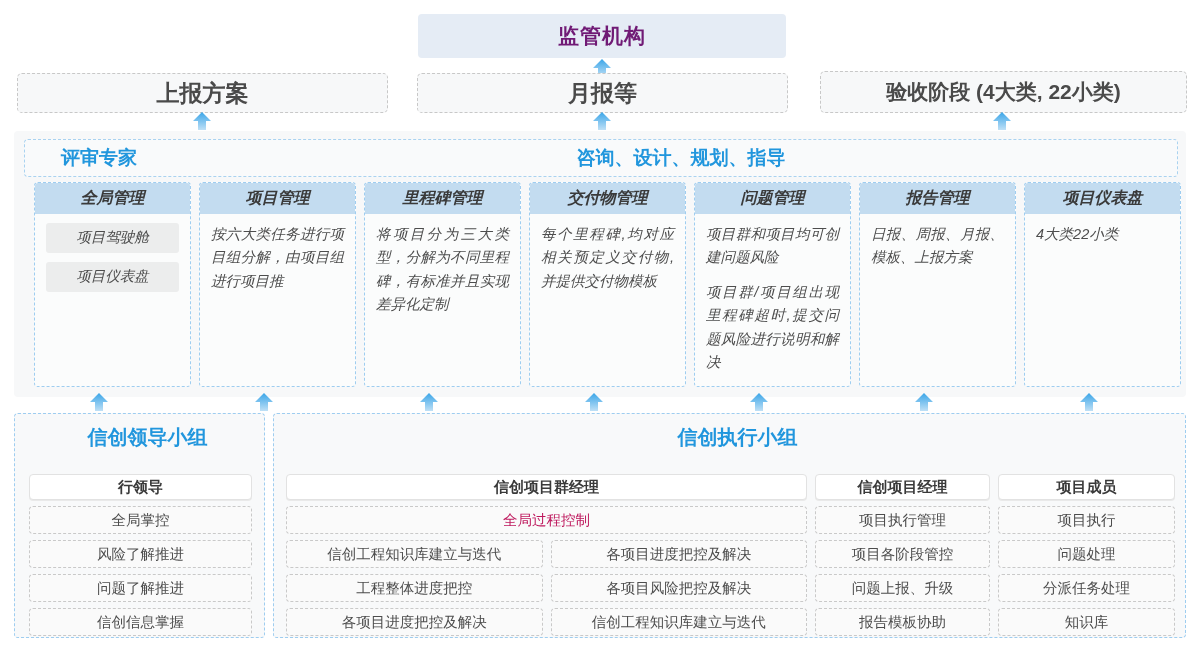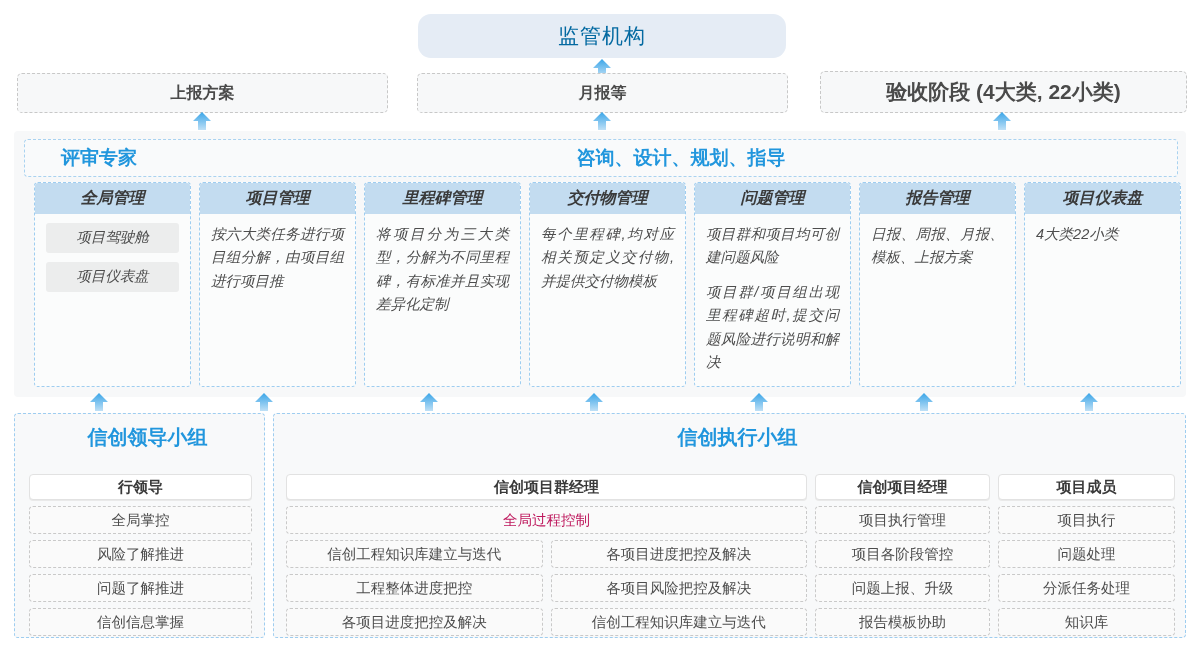--- a/index.html
+++ b/index.html
@@ -9,31 +9,31 @@
     font-family:"Liberation Sans","DejaVu Sans",sans-serif;
     color:#3b3b3b;
     overflow:hidden;
   }
   .stage{position:relative;width:1200px;height:650px;}
 
   
   .blue-banner{
     position:absolute;
     background:#e5ecf5;
-    border-radius:13px;
-    display:flex;align-items:center;justify-content:center;
-    color:#0369a1;font-weight:normal;font-size:21px;letter-spacing:1px;
+    border-radius:4px;
+    display:flex;align-items:center;justify-content:center;
+    color:#701a75;font-weight:bold;font-size:21px;letter-spacing:1px;
   }
   .dash-box{
     position:absolute;
     background:#f7f8f9;
     border:1px dashed #c8c8c8;
     border-radius:5px;
     display:flex;align-items:center;justify-content:center;
-    font-size:16px;font-weight:bold;color:#4a4a4a;
+    font-size:23px;font-weight:bold;color:#4a4a4a;
   }
 
   
   .arrow{position:absolute;}
   .arrow svg{display:block;}
 
   
   .mid-panel{
     position:absolute;left:14px;top:131px;width:1172px;height:266px;
     background:#f7f8f9;border-radius:4px;

